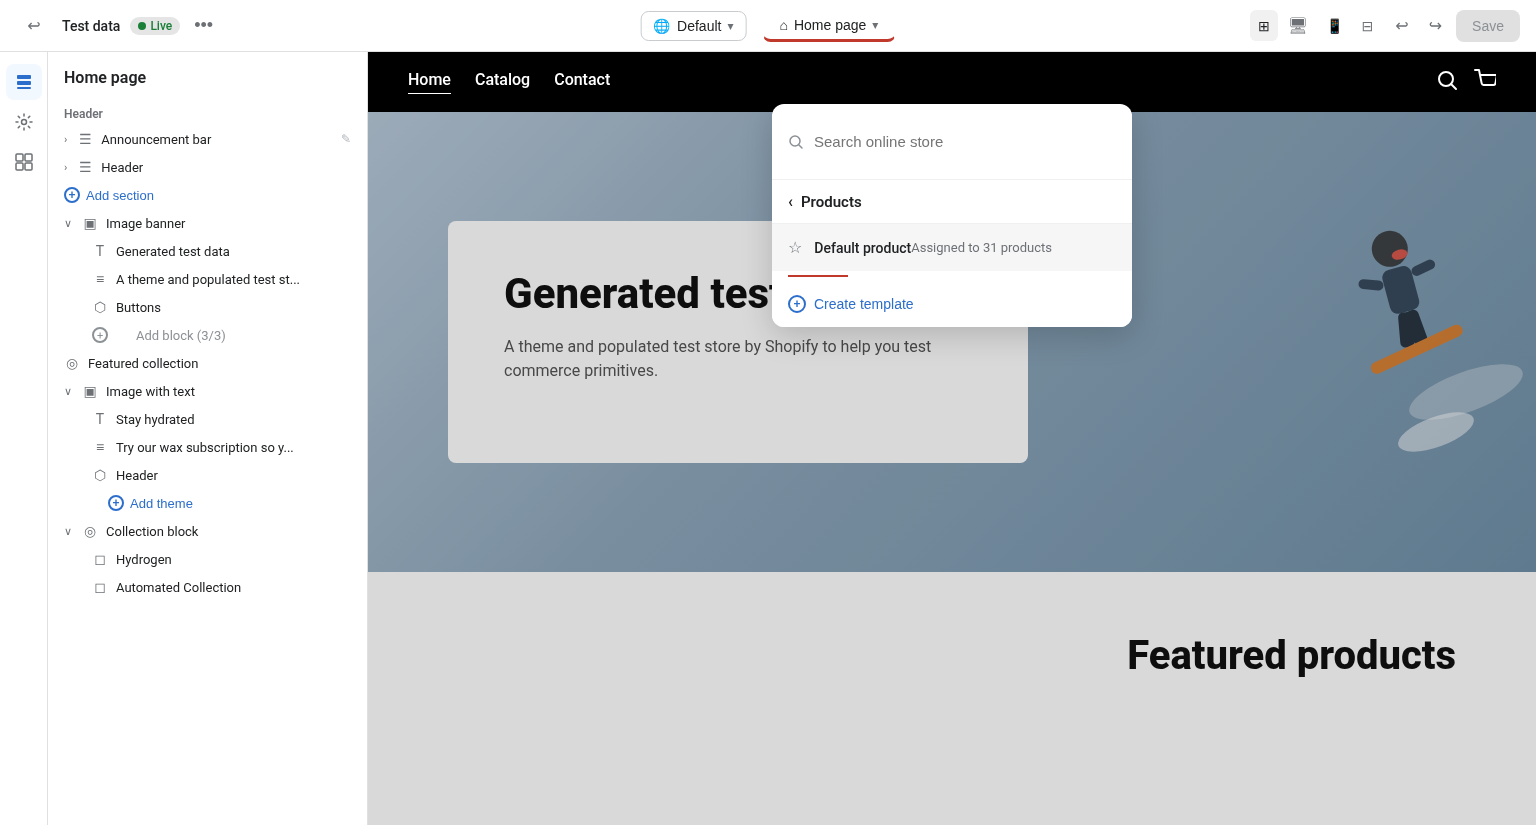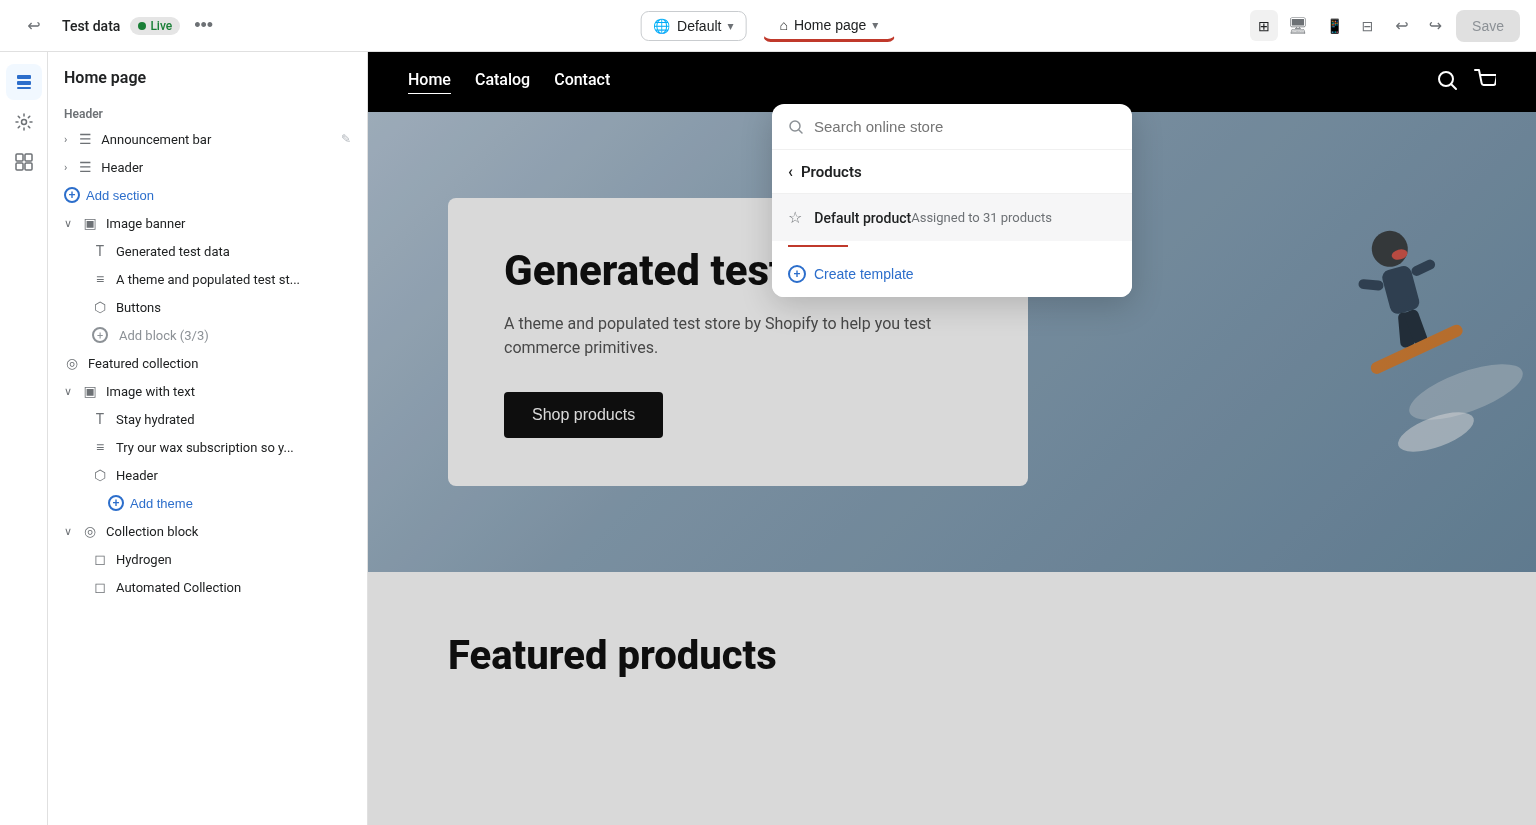--- a/index.html
+++ b/index.html
@@ -162,20 +162,21 @@
       background: #111; color: #fff;
       border: none; border-radius: 4px;
       padding: 14px 28px; font-size: 16px; font-weight: 500;
       cursor: pointer;
     }
 
     
     .featured-section {
       padding: 60px 80px 40px;
       background: #fff;
+      text-align: right;
     }
     .featured-title { font-size: 40px; font-weight: 800; color: #111; }
 
     
     .dropdown-overlay {
       position: absolute;
       top: 52px;
       left: 0;
       right: 0;
       bottom: 0;
@@ -193,21 +194,21 @@
       border-radius: 12px;
       box-shadow: 0 8px 32px rgba(0,0,0,0.18);
       z-index: 300;
       overflow: hidden;
     }
 
     .search-box {
       display: flex;
       align-items: center;
       gap: 10px;
-      padding: 14px 16px;
+      padding: 29px 16px;
       border-bottom: 1px solid #f0f0f0;
     }
     .search-input {
       flex: 1;
       border: none;
       outline: none;
       font-size: 15px;
       color: #8c9196;
       background: transparent;
     }
@@ -353,21 +354,21 @@
     <div class="tree-item child">
       <span class="item-icon">≡</span>
       <span class="item-label">A theme and populated test st...</span>
     </div>
     <div class="tree-item child">
       <span class="item-icon">⬡</span>
       <span class="item-label">Buttons</span>
     </div>
     <div class="tree-item child" style="color:#8c9196;">
       <span style="width:16px; height:16px; border-radius:50%; border:2px solid #8c9196; display:inline-flex; align-items:center; justify-content:center; font-size:11px; color:#8c9196;">+</span>
-      <span style="color:#8c9196; font-size:13px; margin-left:3px;">Add block (3/3)</span>
+      <span style="color:#8c9196; font-size:13px; margin-left:20px;">Add block (3/3)</span>
     </div>
 
     <div class="tree-item">
       <span class="item-icon">◎</span>
       <span class="item-label">Featured collection</span>
     </div>
 
     <div class="tree-item">
       <span class="chevron">∨</span>
       <span class="item-icon">▣</span>
@@ -426,21 +427,20 @@
               <path d="M1 1h4l2.68 13.39a2 2 0 0 0 2 1.61h9.72a2 2 0 0 0 2-1.61L23 6H6" stroke="white" stroke-width="2" stroke-linecap="round" stroke-linejoin="round"></path>
             </svg>
           </button>
         </div>
       </nav>
 
       <div class="hero-section">
         <div class="hero-card">
           <h1 class="hero-title">Generated test data</h1>
           <p class="hero-subtitle">A theme and populated test store by Shopify to help you test commerce primitives.</p>
-          <button class="hero-btn">Shop products</button>
         </div>
 
         <div style="position:absolute; right:0; top:0; width:300px; height:100%; overflow:hidden;">
           <svg viewBox="0 0 300 460" width="300" height="460">
 
             <ellipse cx="230" cy="280" rx="60" ry="20" fill="rgba(255,255,255,0.3)" transform="rotate(-20, 230, 280)"></ellipse>
 
             <g transform="translate(150, 200) rotate(-15)" fill="#1a1a2e" opacity="0.85">
 
               <circle cx="20" cy="-60" r="18" fill="#333"></circle>

